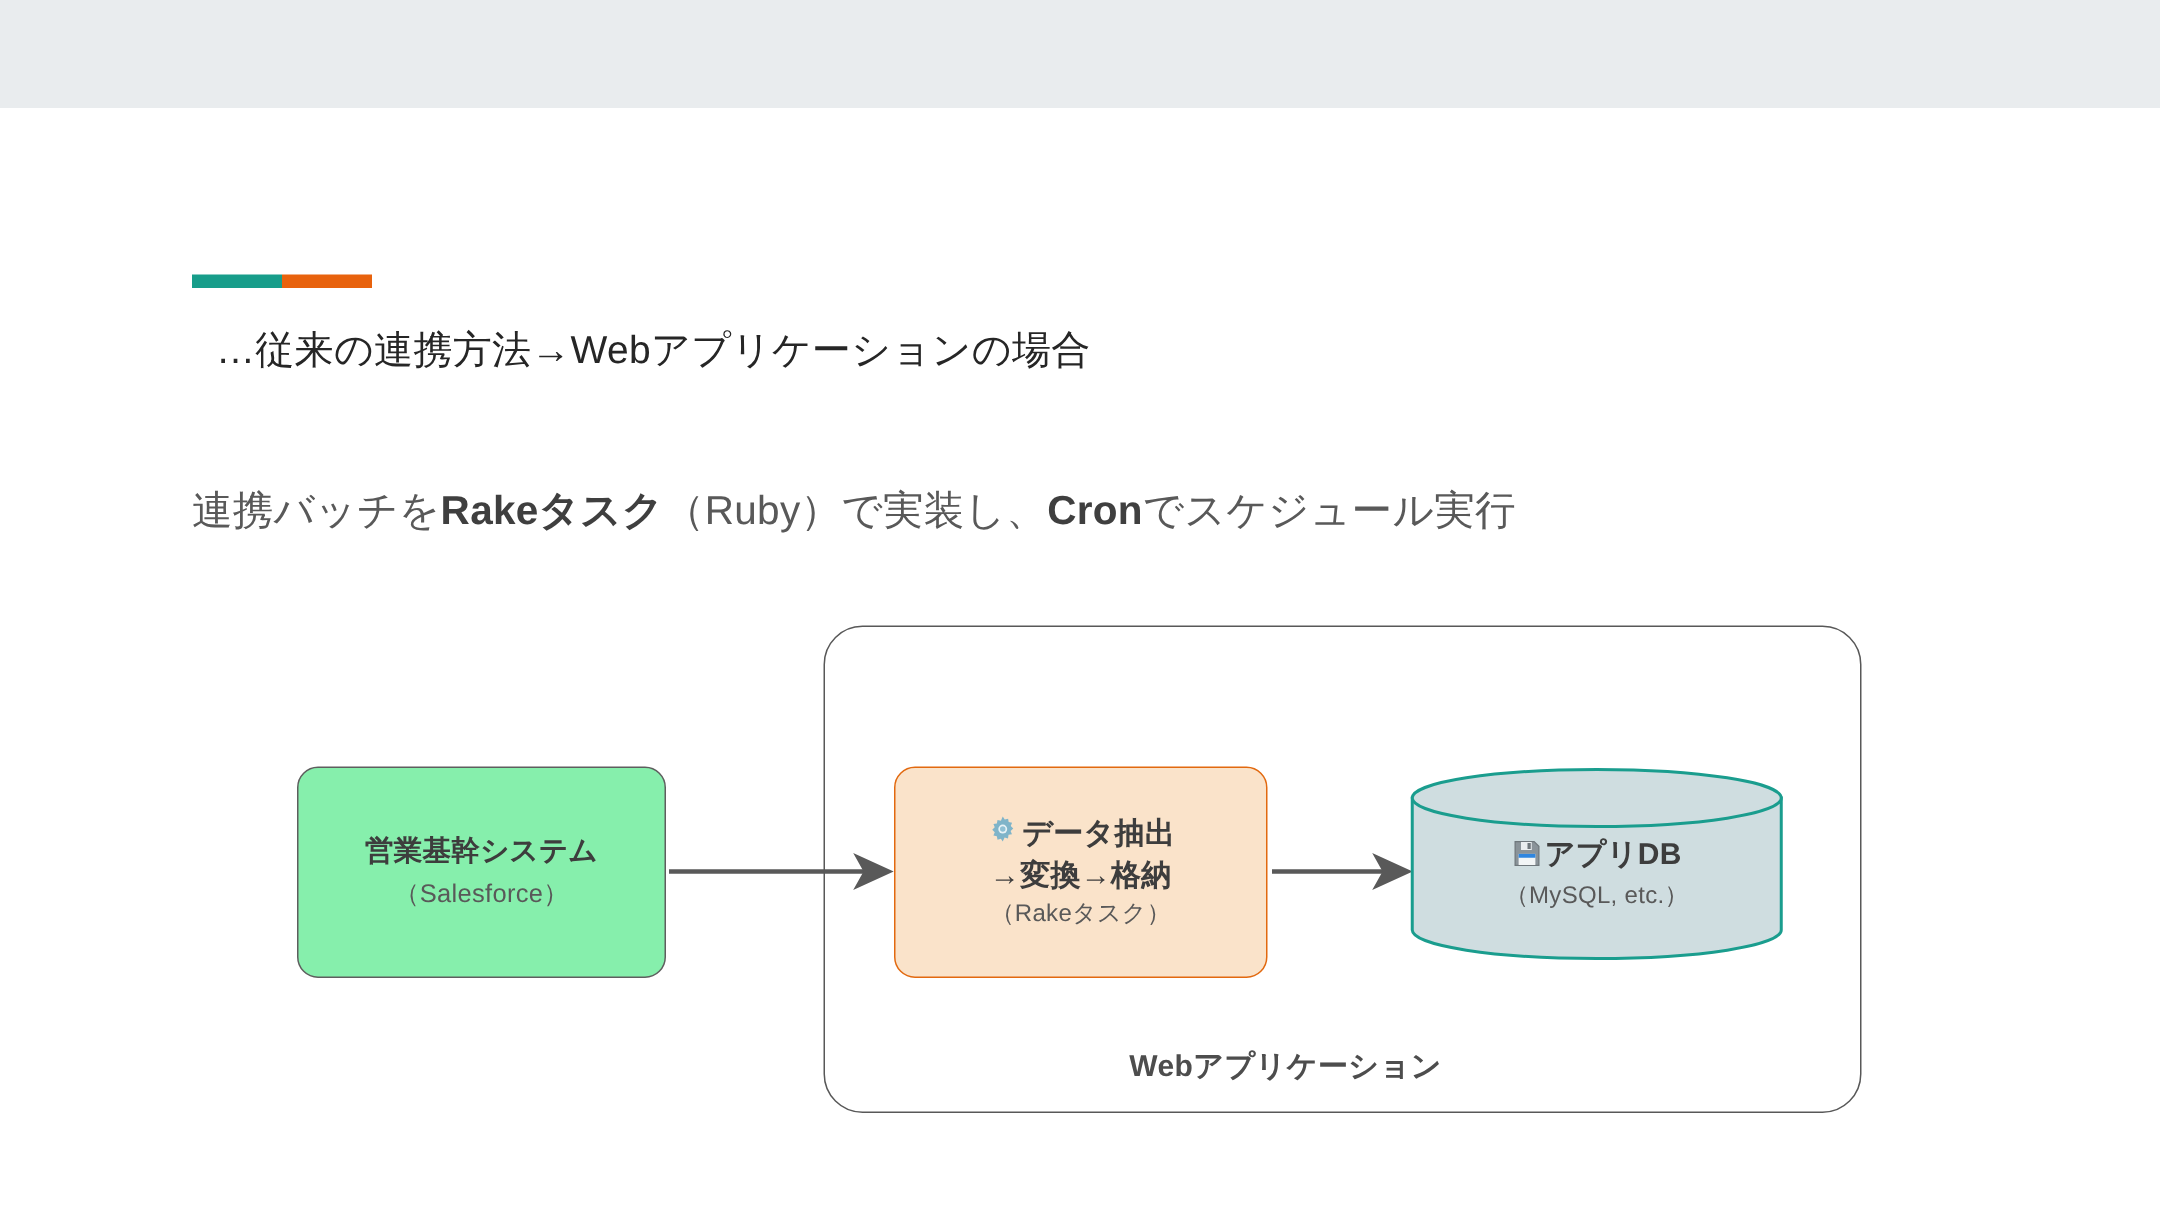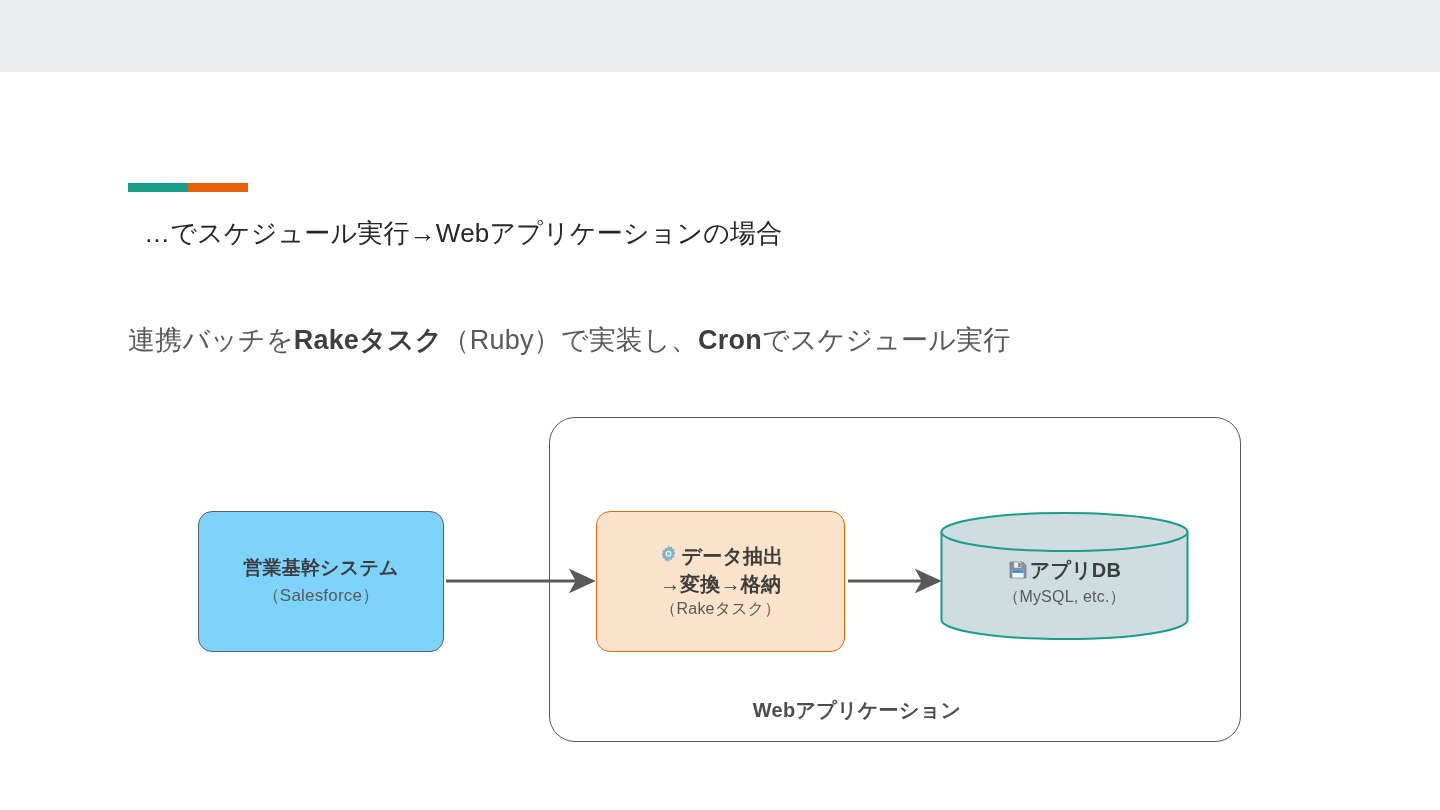--- a/index.html
+++ b/index.html
@@ -116,21 +116,21 @@
   }
 
   
   .node-source {
     left: 198px;
     top: 511px;
     width: 246px;
     height: 141px;
     border: 1.6px solid #5e5e5e;
     border-radius: 14px;
-    background: #7dd3fc;
+    background: #86efac;
   }
   .node-source .node-title {
     font-size: 19px;
     font-weight: bold;
     color: #3d3d3d;
     line-height: 1.25;
     letter-spacing: 0.2px;
   }
   .node-source .node-sub {
     font-size: 17px;
@@ -229,21 +229,21 @@
 <body>
 
 <div class="top-band"></div>
 
 <div class="accent-bar">
   <div class="seg seg-teal"></div>
   <div class="seg seg-orange"></div>
 </div>
 
 <div class="title-row">
-  <span class="title-sub">…でスケジュール実行→Webアプリケーションの場合</span>
+  <span class="title-sub">…従来の連携方法→Webアプリケーションの場合</span>
 </div>
 
 <div class="lead-line">
   <span>連携バッチを</span><b>Rakeタスク</b><span>（Ruby）で実装し、</span><b>Cron</b><span>でスケジュール実行</span>
 </div>
 
 <div class="diagram">
 
   <div class="webapp-frame"></div>
   <div class="webapp-label">Webアプリケーション</div>

